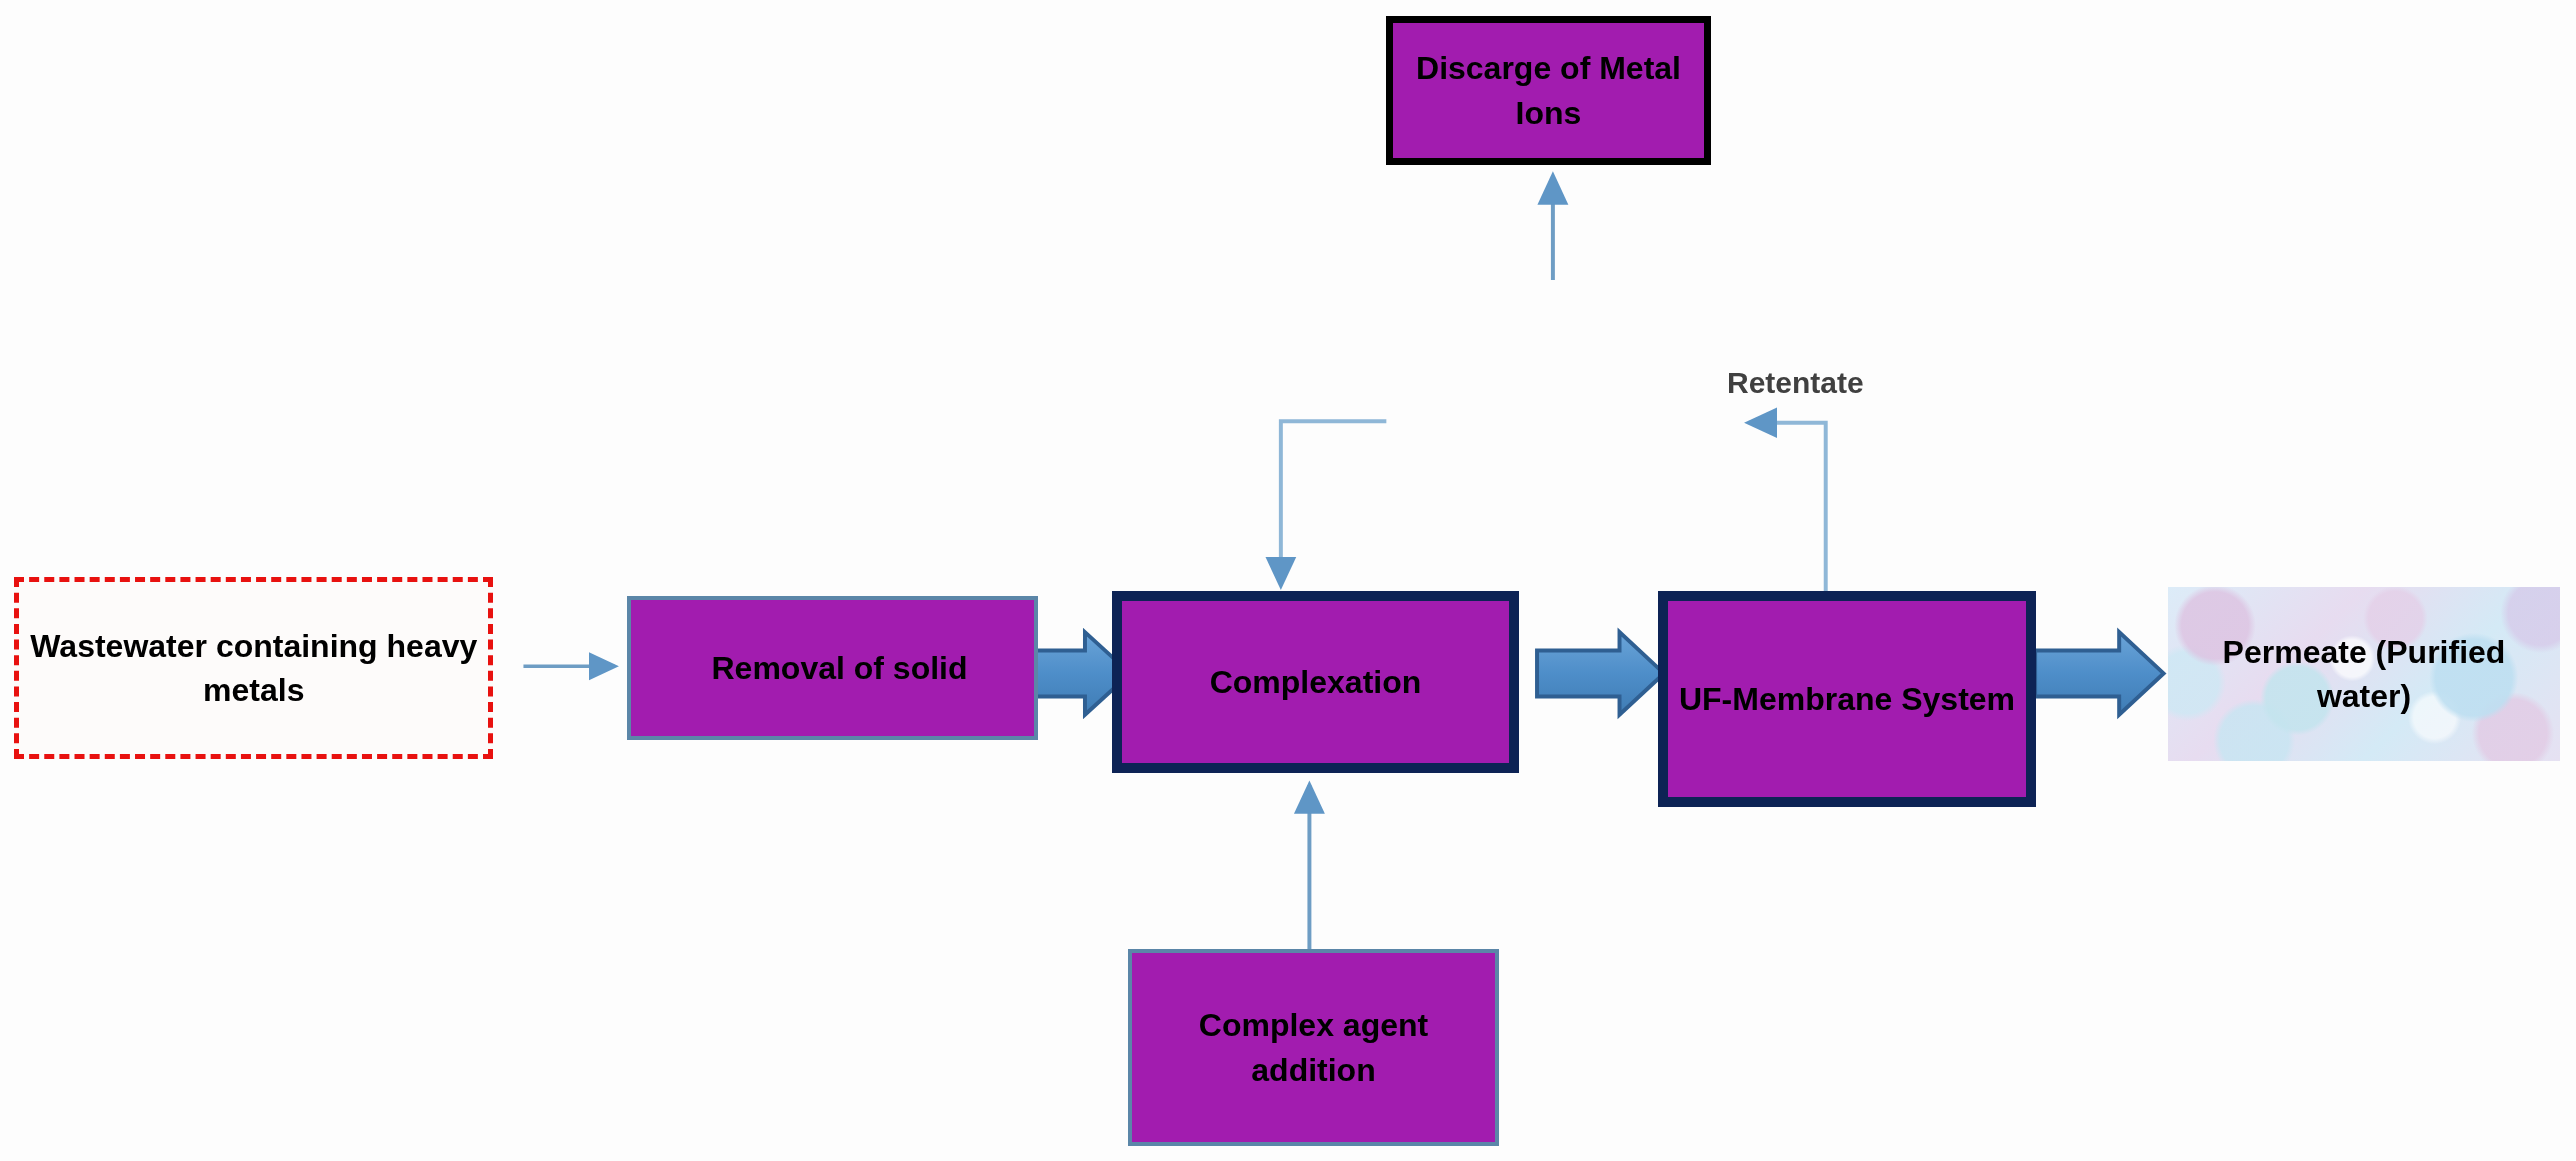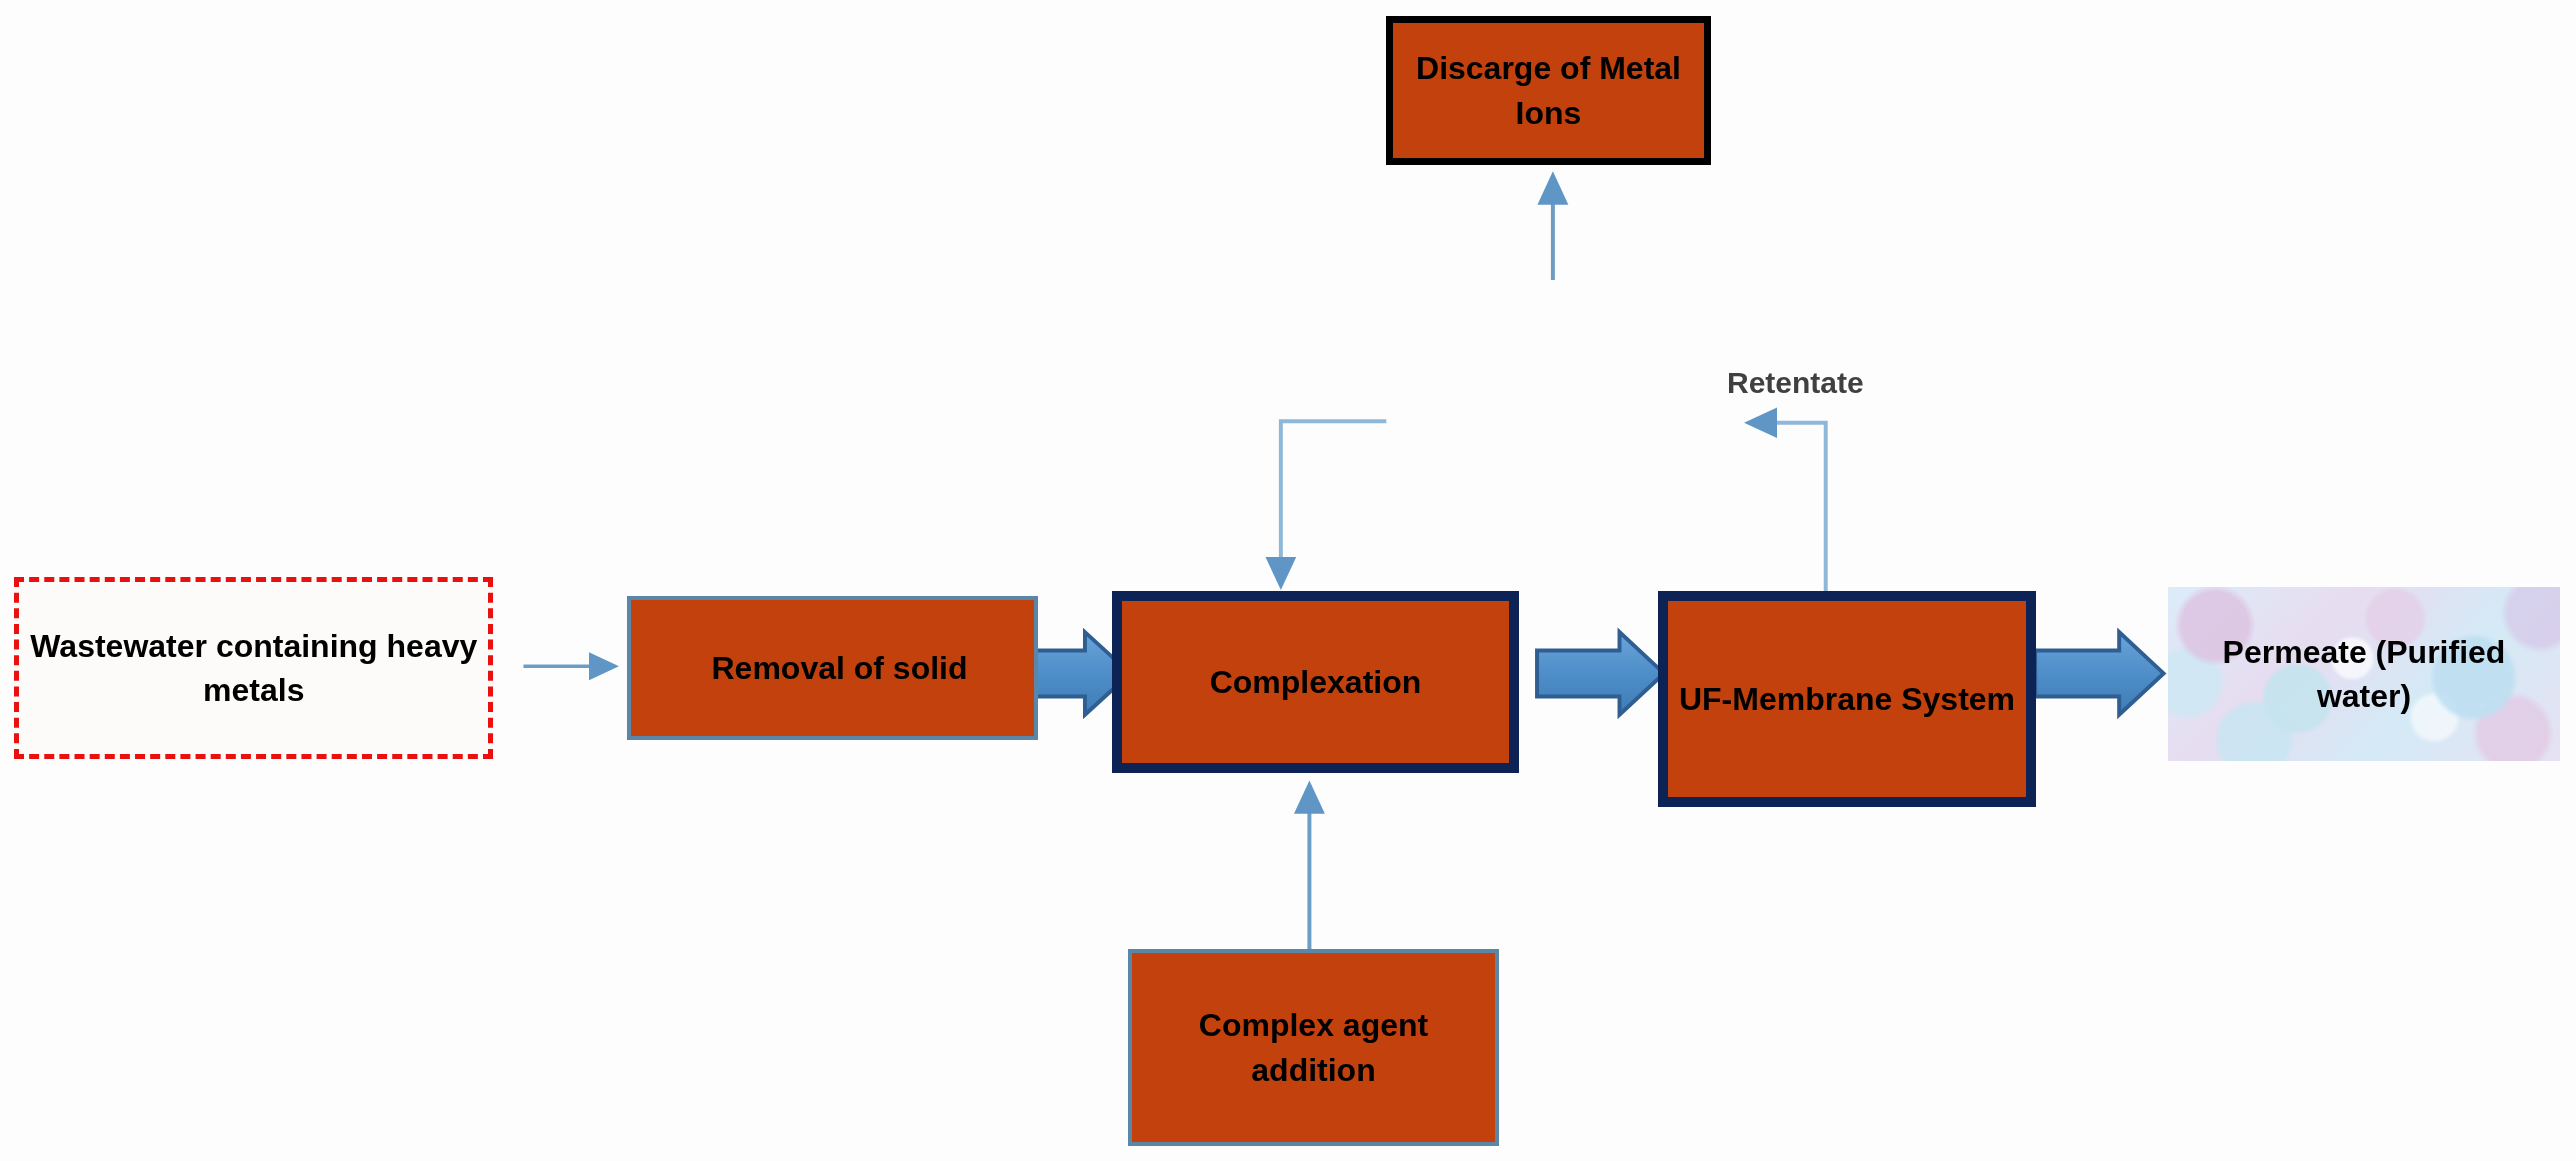--- a/index.html
+++ b/index.html
@@ -20,21 +20,21 @@
   .node {
     position: absolute;
     box-sizing: border-box;
     display: flex;
     align-items: center;
     justify-content: center;
     text-align: center;
     color: #000000;
     font-weight: bold;
     line-height: 1.38;
-    background: #c2410c;
+    background: #a21caf;
   }
   .node .lbl { display: block; width: 100%; padding: 0 8px; }
 
   
   .node--dashed-red {
     border: 5.6px dashed #e8110f;
     background: #fdfbfa;
     font-size: 32px;
   }
   .node--thin-blue {

